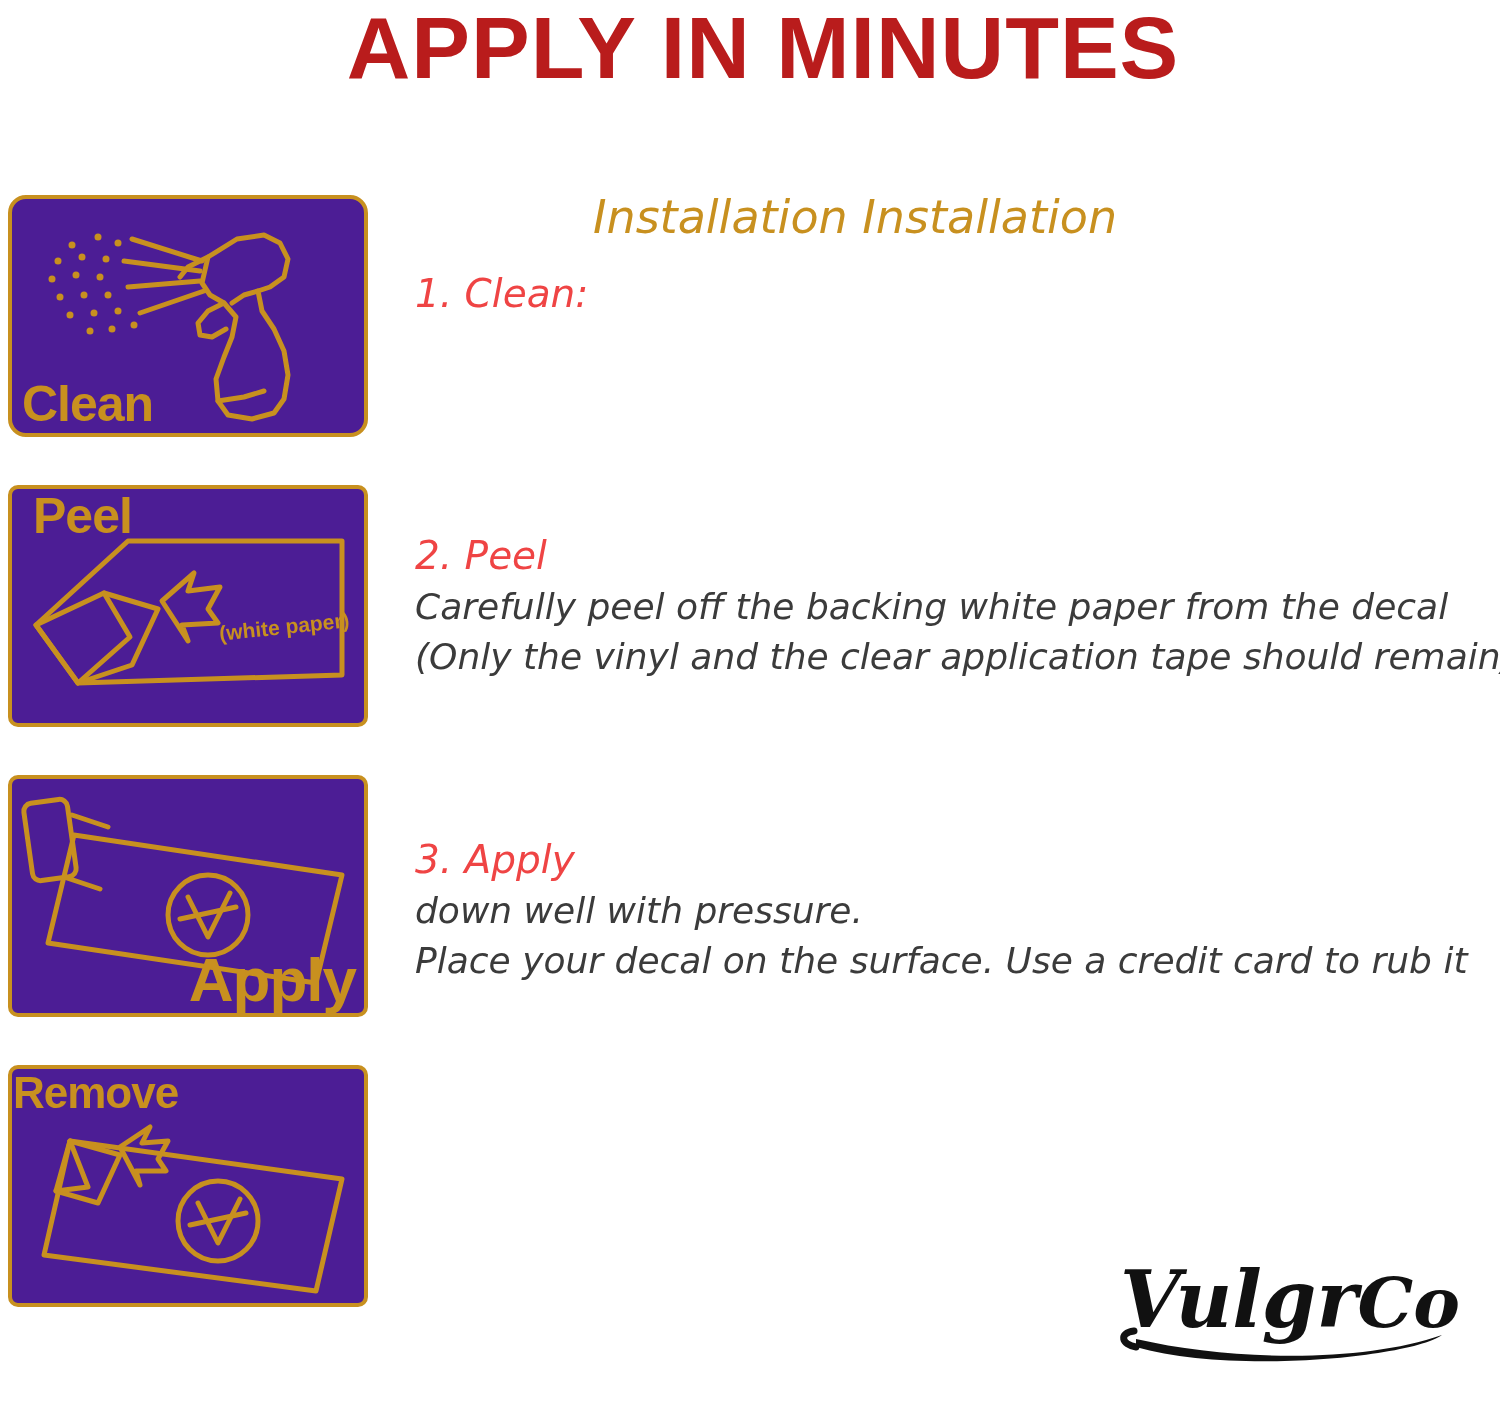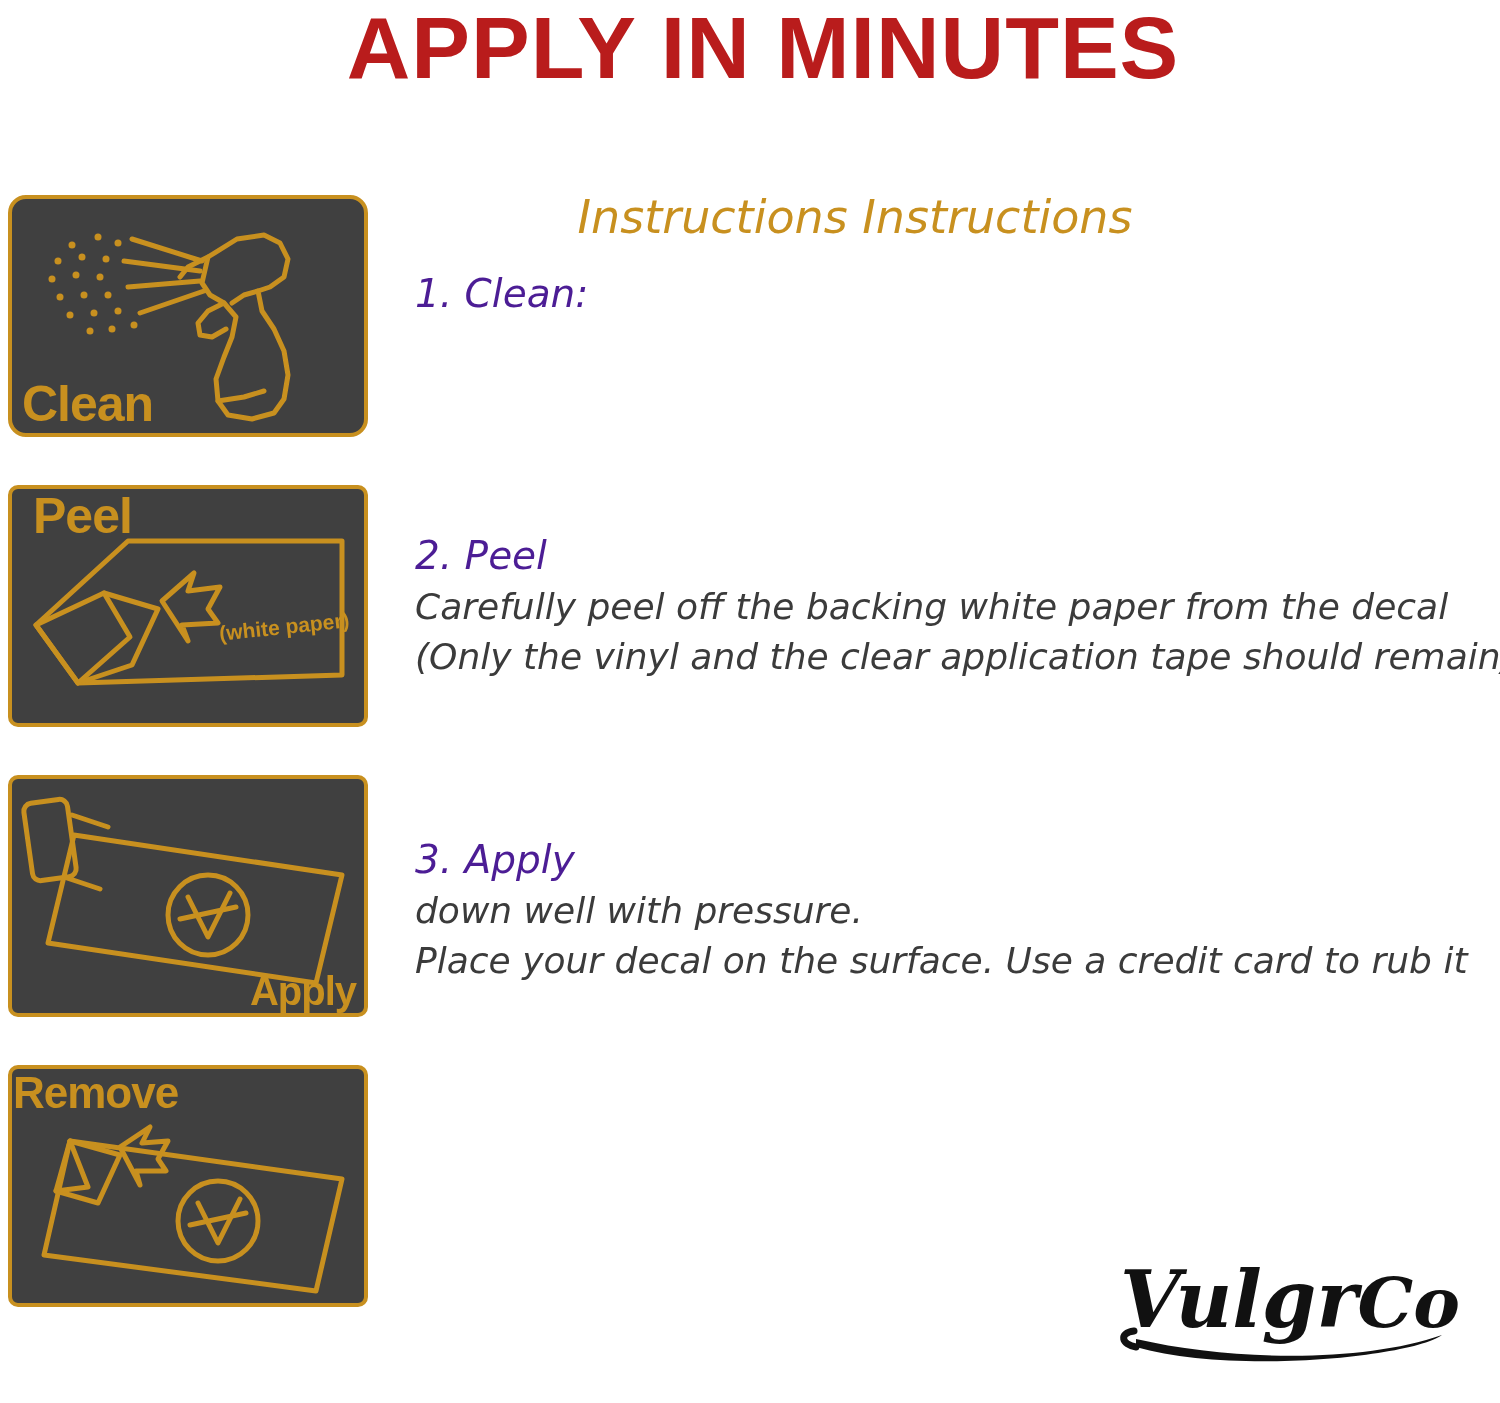--- a/index.html
+++ b/index.html
@@ -47,39 +47,39 @@
   }
 
   .icon-box {
     position: relative;
     width: 360px;
     height: 242px;
     border: 4px solid #c8901f;
     border-radius: 18px;
     box-sizing: border-box;
     margin-bottom: 48px;
-    background: #404040;
+    background: #4c1d95;
     overflow: hidden;
   }
   .icon-box.flat { border-radius: 10px; }
 
   .icon-box svg { position: absolute; left: 0; top: 0; }
 
   .box-label {
     position: absolute;
     font-family: "Liberation Sans", sans-serif;
     font-weight: bold;
     color: #c8901f;
     font-size: 50px;
     letter-spacing: -1px;
     line-height: 1;
   }
   .label-clean  { left: 10px;  bottom: 4px; }
   .label-peel   { left: 21px;  top: 2px; }
-  .label-apply  { right: 8px;  bottom: 2px; font-size: 40px; }
+  .label-apply  { right: 8px;  bottom: 2px; font-size: 62px; }
   .label-remove { left: 1px;  top: 2px; font-size: 44px; }
 
   .white-paper-note {
     position: absolute;
     right: 14px;
     top: 126px;
     transform: rotate(-6deg);
     font-family: "Liberation Sans", sans-serif;
     font-size: 21px;
     font-weight: bold;
@@ -104,21 +104,21 @@
     margin: 0 0 26px 0;
     padding-right: 190px;
   }
 
   .step { margin-bottom: 10px; }
 
   .step-title {
     font-family: "DejaVu Sans", sans-serif;
     font-style: italic;
     font-size: 39px;
-    color: #4c1d95;
+    color: #ef4444;
     line-height: 1.34;
     white-space: nowrap;
   }
   .step-body {
     font-family: "DejaVu Sans", sans-serif;
     font-style: italic;
     font-size: 36px;
     color: #3b3b3b;
     line-height: 1.37;
   }
@@ -237,21 +237,21 @@
           <path d="M178 156 L234 144"></path>
         </g>
       </svg>
       <div class="box-label label-remove">Remove</div>
     </div>
 
   </div>
 
   <div class="text-col">
 
-    <div class="instr-heading">Instructions Instructions</div>
+    <div class="instr-heading">Installation Installation</div>
 
     <div class="step step-clean">
       <div class="step-title">1. Clean:</div>
     </div>
 
     <div class="step step-peel">
       <div class="step-title">2. Peel</div>
       <div class="step-body">
         <div>Carefully peel off the backing white paper from the decal</div>
         <div>(Only the vinyl and the clear application tape should remain).</div>

